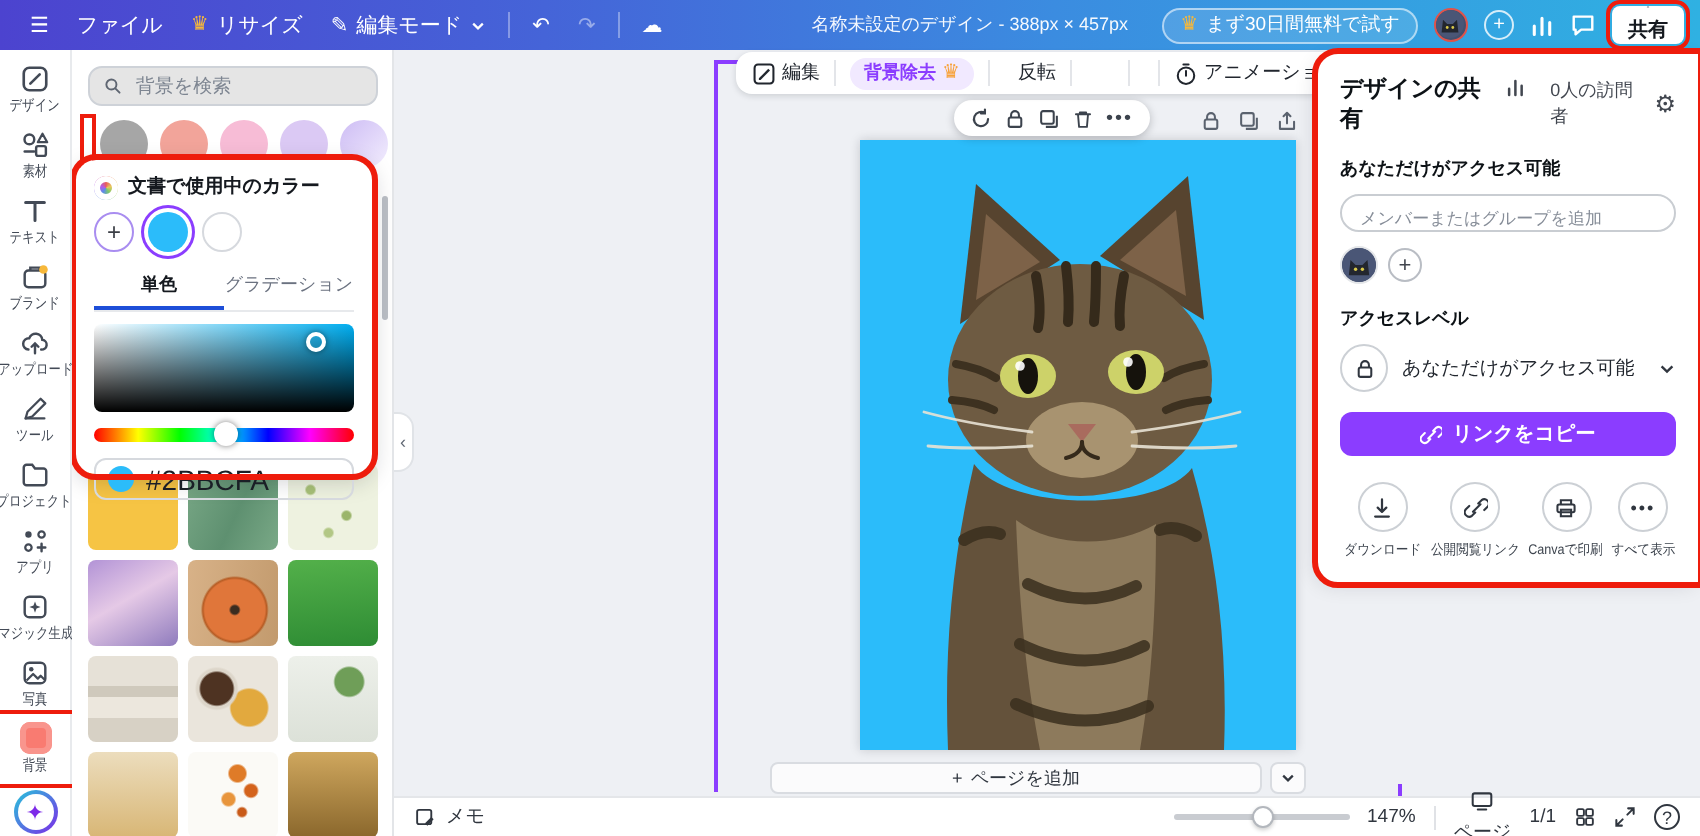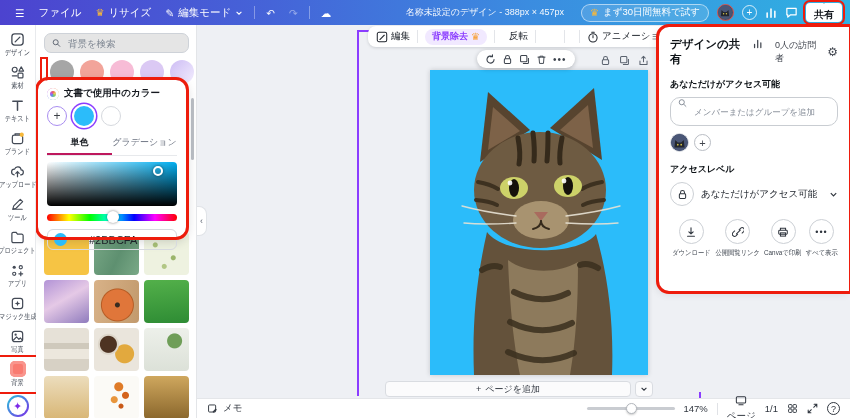--- a/index.html
+++ b/index.html
@@ -40,28 +40,28 @@
   
   .picker{position:absolute;left:2px;top:55px;width:148px;height:157px;background:#fff;border-radius:10px;box-shadow:0 3px 12px rgba(20,24,31,.22);outline:3px solid #ee1c0c;padding:7px 9px;z-index:5;}
   .picker-head{display:flex;align-items:center;gap:5px;font-size:9.5px;font-weight:bold;color:#15191f;}
   .pal-icon{width:12px;height:12px;border-radius:50%;background:conic-gradient(#e85b5b,#e8c85b,#7fc96a,#5b8de8,#b45be8,#e85b5b);box-shadow:inset 0 0 0 3px #fff;}
   .pick-circles{display:flex;align-items:center;gap:7px;margin-top:6px;}
   .addc{width:20px;height:20px;border-radius:50%;border:1.5px solid #a98df0;color:#3c3f46;font-size:12px;display:flex;align-items:center;justify-content:center;}
   .bluec{width:20px;height:20px;border-radius:50%;background:#2bbcfa;box-shadow:0 0 0 2px #fff,0 0 0 3.5px #8b3dff;}
   .whitec{width:20px;height:20px;border-radius:50%;background:#fff;border:1px solid #d6d9de;}
   .tabs{display:flex;margin-top:7px;border-bottom:1px solid #e7e9ec;}
   .tab{flex:1;text-align:center;font-size:9px;padding:3px 0 4px;color:#6b7280;}
-  .tab.active{color:#15191f;font-weight:bold;border-bottom:2px solid #be185d;}
+  .tab.active{color:#15191f;font-weight:bold;border-bottom:2px solid #1d4ed8;}
   .grad-box{position:relative;margin-top:6px;height:44px;border-radius:4px;background:linear-gradient(to bottom,rgba(0,0,0,0) 0%,#000 100%),linear-gradient(to right,#fff,#00aef0);}
   .grad-handle{position:absolute;right:11%;top:8%;width:10px;height:10px;border-radius:50%;border:2px solid #fff;box-shadow:0 0 3px rgba(0,0,0,.5);}
   .hue{position:relative;margin-top:8px;height:7px;border-radius:4px;background:linear-gradient(to right,#f00,#ff0 17%,#0f0 33%,#0ff 50%,#00f 67%,#f0f 83%,#f00);}
   .hue-handle{position:absolute;left:46%;top:-3px;width:12px;height:12px;border-radius:50%;background:#fff;box-shadow:0 0 3px rgba(0,0,0,.5);}
   .hexrow{margin-top:8px;height:21px;border:1px solid #d6d9de;border-radius:6px;display:flex;align-items:center;gap:6px;padding:0 6px;}
   .hexdot{width:13px;height:13px;border-radius:50%;background:#2bbcfa;}
-  .hextxt{font-size:11px;color:#1a1f26;margin-left:16px;}
+  .hextxt{font-size:14px;color:#1a1f26;}
   .collapse-tab{left:197px;top:206px;width:10px;height:30px;background:#fff;border:1px solid #e0e3e7;border-left:none;border-radius:0 8px 8px 0;display:flex;align-items:center;justify-content:center;font-size:9px;color:#5f6672;z-index:42;}
   
   .etoolbar{left:368px;top:26px;width:294px;height:21px;background:#fff;border-radius:8px 0 0 8px;box-shadow:0 1px 3px rgba(20,24,31,.15);display:flex;align-items:center;gap:7px;padding:0 8px;font-size:9.5px;color:#21262e;overflow:hidden;white-space:nowrap;z-index:30;}
   .et-sep{width:1px;height:13px;background:#e3e5e9;flex:0 0 auto;}
   .et-item{display:flex;align-items:center;gap:3px;flex:0 0 auto;}
   .bgrm-pill{background:#f1e9ff;color:#8b3dff;border-radius:9px;height:16px;display:flex;align-items:center;gap:3px;padding:0 7px;font-size:9px;font-weight:bold;}
   .brown-dot{width:12px;height:12px;border-radius:50%;background:#8a6a4a;}
   
   .sel-line{background:#8b3dff;z-index:10;}
   .page{left:430px;top:70px;width:218px;height:305px;box-shadow:0 0 5px rgba(20,24,31,.18);overflow:hidden;z-index:11;}
@@ -76,21 +76,21 @@
   .zoom-handle{position:absolute;left:45%;top:-4px;width:11px;height:11px;border-radius:50%;background:#fff;border:1px solid #b3b7bd;box-shadow:0 1px 2px rgba(0,0,0,.2);}
   .sb-sep{width:1px;height:12px;background:#e0e2e6;}
   .sb-txt{font-size:9.5px;}
   .help-c{width:13px;height:13px;border-radius:50%;border:1.2px solid #30363f;font-size:9px;display:flex;align-items:center;justify-content:center;}
   
   .spanel{left:659px;top:27px;width:190px;height:264px;background:#fff;border-radius:10px 0 0 10px;box-shadow:-2px 2px 10px rgba(20,24,31,.12);outline:3px solid #ee1c0c;padding:10px 11px;z-index:55;}
   .sp-title-row{display:flex;align-items:center;gap:5px;}
   .sp-title{font-size:11.5px;font-weight:bold;color:#0d1216;margin-right:auto;}
   .sp-vis{font-size:9px;color:#424750;display:flex;gap:13px;}
   .sp-label{font-size:9px;font-weight:bold;color:#0d1216;margin-top:11px;}
-  .sp-input{margin-top:6px;height:29px;border:1px solid #c9cdd2;border-radius:10px;display:flex;gap:5px;padding:0 7px;}
+  .sp-input{margin-top:6px;height:19px;border:1px solid #c9cdd2;border-radius:10px;display:flex;align-items:center;gap:5px;padding:0 7px;flex-direction:column;}
   .sp-input input{border:none;outline:none;width:100%;font-size:8.5px;color:#30363f;background:transparent;}
   .sp-input input::placeholder{color:#868d98;}
   .sp-avrow{display:flex;align-items:center;gap:5px;margin-top:7px;}
   .sp-av{width:19px;height:19px;border-radius:50%;overflow:hidden;background:#44506e;border:1px solid #e4e6e9;}
   .sp-addav{width:17px;height:17px;border-radius:50%;border:1px solid #b9bdc4;color:#42464e;font-size:11px;display:flex;align-items:center;justify-content:center;}
   .sp-access{display:flex;align-items:center;gap:7px;margin-top:6px;}
   .circ-ico{width:24px;height:24px;border-radius:50%;border:1px solid #ccd0d5;display:flex;align-items:center;justify-content:center;color:#30363f;flex:0 0 auto;}
   .sp-access-txt{font-size:9.5px;color:#21262e;margin-right:auto;}
   .copy-btn{margin-top:10px;height:22px;border-radius:6px;background:#8b3dff;color:#fff;font-size:10px;font-weight:bold;display:flex;align-items:center;justify-content:center;gap:5px;}
   .sp-actions{display:flex;margin-top:13px;}
@@ -530,20 +530,26 @@
         <svg class="ico" width="11" height="11" viewBox="0 0 14 14">
             <rect x="3" y="6" width="8" height="6" rx="1.2" fill="none" stroke="#30363f" stroke-width="1.3"></rect>
             <path d="M4.5 6 V4.5 a2.5 2.5 0 0 1 5 0 V6" fill="none" stroke="#30363f" stroke-width="1.3"></path>
           </svg>
       </div>
       <span class="sp-access-txt">あなただけがアクセス可能</span>
       <svg class="ico" width="9" height="9" viewBox="0 0 10 10">
           <path d="M2 3.5 L5 6.5 L8 3.5" fill="none" stroke="#30363f" stroke-width="1.3"></path>
         </svg>
     </div>
+    <div class="copy-btn">
+      <svg class="ico" width="11" height="11" viewBox="0 0 16 16">
+          <path d="M7 11 L4.8 13.2 a3 3 0 0 1 -4.2-4.2 L3 6.6 M9 5 L11.2 2.8 a3 3 0 0 1 4.2 4.2 L13 9.4 M5.5 10.5 L10.5 5.5" fill="none" stroke="#fff" stroke-width="1.5" stroke-linecap="round" transform="translate(0.5,0)"></path>
+        </svg>
+      <span>リンクをコピー</span>
+    </div>
     <div class="sp-actions">
       <div class="sp-act">
         <div class="circ-ico">
             <svg class="ico" width="12" height="12" viewBox="0 0 14 14">
               <path d="M7 2 V9 M4.5 6.8 L7 9.3 L9.5 6.8 M3 12 h8" fill="none" stroke="#30363f" stroke-width="1.3" stroke-linecap="round" stroke-linejoin="round"></path>
             </svg>
           </div>
         <span class="sp-act-label">ダウンロード</span>
       </div>
       <div class="sp-act">

